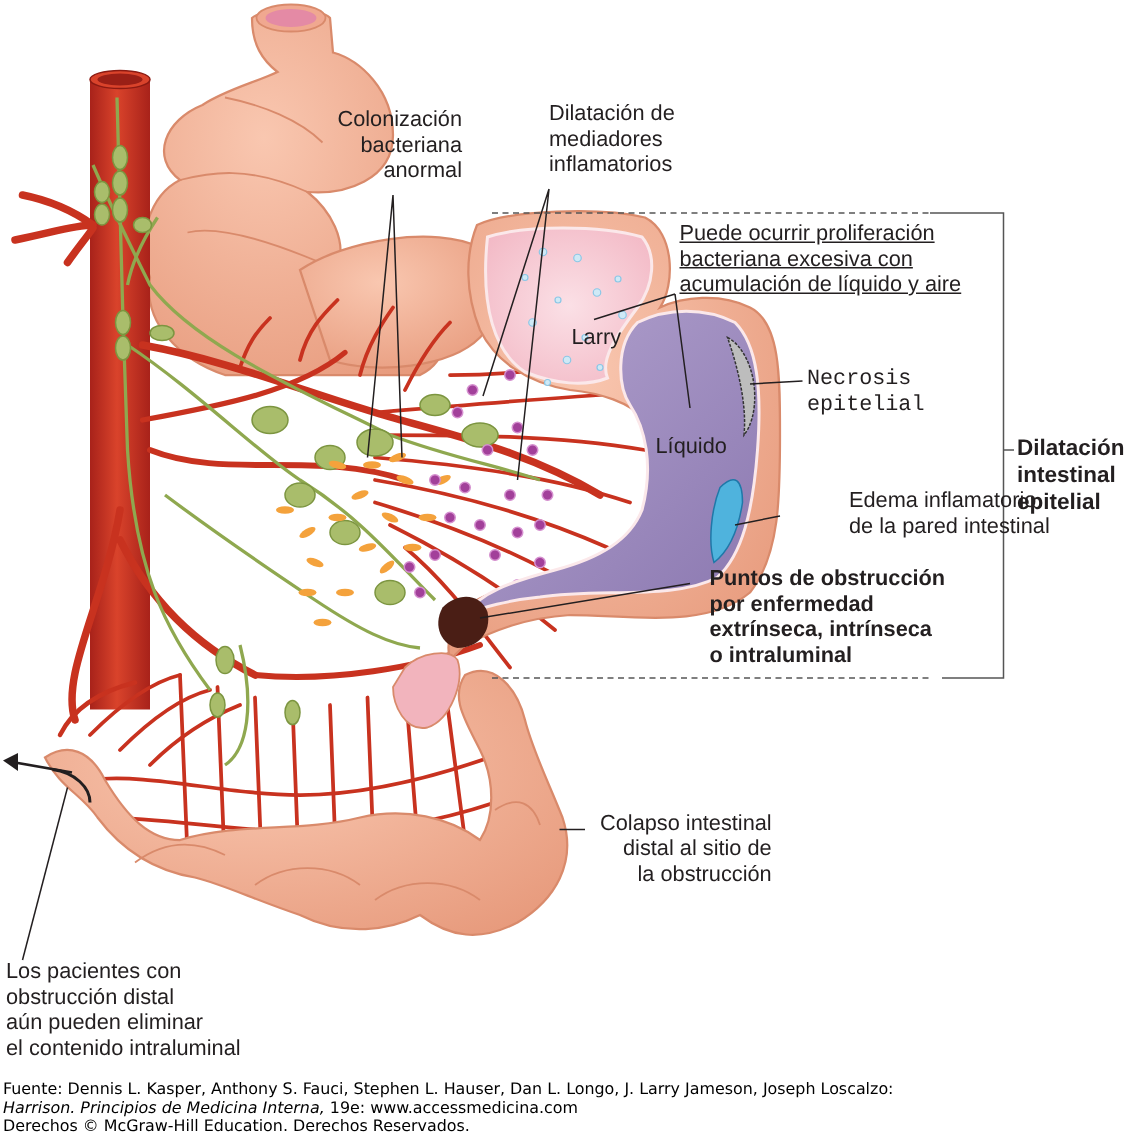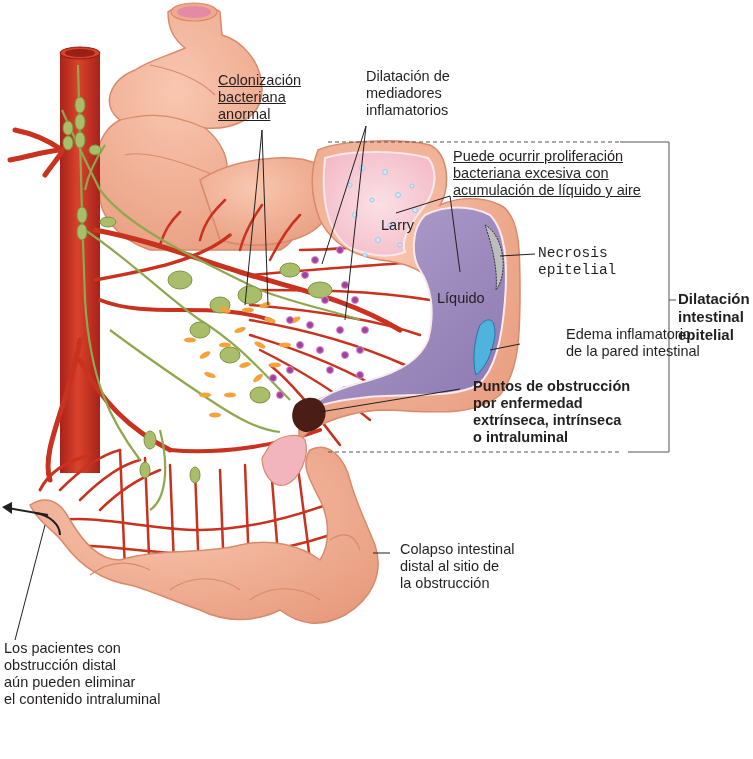--- a/index.html
+++ b/index.html
@@ -1,19 +1,19 @@
 <!DOCTYPE html>
 <html><head>
 <meta charset="utf-8">
 <style>
   html, body { margin: 0; padding: 0; background: #ffffff; }
   body { width: 753px; height: 759px; position: relative; overflow: hidden; font-family: "Liberation Sans", sans-serif; color: #231f20; }
   #figure { position: absolute; left: 0; top: 0; width: 753px; height: 715px; }
   .label { position: absolute; font-size: 14.5px; line-height: 17px; color: #231f20; white-space: pre-line; }
-  .center { text-align: left; text-decoration: underline; }
+  .center { text-align: right; }
   .bold { font-weight: bold; font-size: 15px; line-height: 18px; }
   #caption { position: absolute; left: 2px; top: 720px; font-family: "DejaVu Sans", sans-serif; font-size: 10.6px; line-height: 12.6px; color: #000; }
   #caption .line { display: block; white-space: nowrap; }
   #caption i { font-style: italic; }
 </style>
 </head>
 <body>
 
 <svg id="figure" viewBox="0 0 753 715" xmlns="http://www.w3.org/2000/svg">
   <defs>
@@ -221,22 +221,25 @@
 epitelial</div>
 <div class="label" style="left:522px; top:326px;margin-left:44px;">Edema inflamatorio
 de la pared intestinal</div>
 <div class="label" style="left:473px; top:378px;font-weight:bold;">Puntos de obstrucción
 por enfermedad
 extrínseca, intrínseca
 o intraluminal</div>
 <div class="label bold" style="left:678px; top:290px;">Dilatación
 intestinal
 epitelial</div>
-<div class="label" style="left:400px; top:541px;">Colapso intestinal
+<div class="label" style="left:400px; top:541px;text-align:right;">Colapso intestinal
 distal al sitio de
 la obstrucción</div>
 <div class="label" style="left:4px; top:640px;">Los pacientes con
 obstrucción distal
 aún pueden eliminar
 el contenido intraluminal</div>
 
 <div id="caption">
+  <span class="line">Fuente: Dennis L. Kasper, Anthony S. Fauci, Stephen L. Hauser, Dan L. Longo, J. Larry Jameson, Joseph Loscalzo:</span>
+  <span class="line"><i>Harrison. Principios de Medicina Interna,</i><span> 19e: www.accessmedicina.com</span></span>
+  <span class="line">Derechos © McGraw-Hill Education. Derechos Reservados.</span>
 </div>
 
 </body></html>

